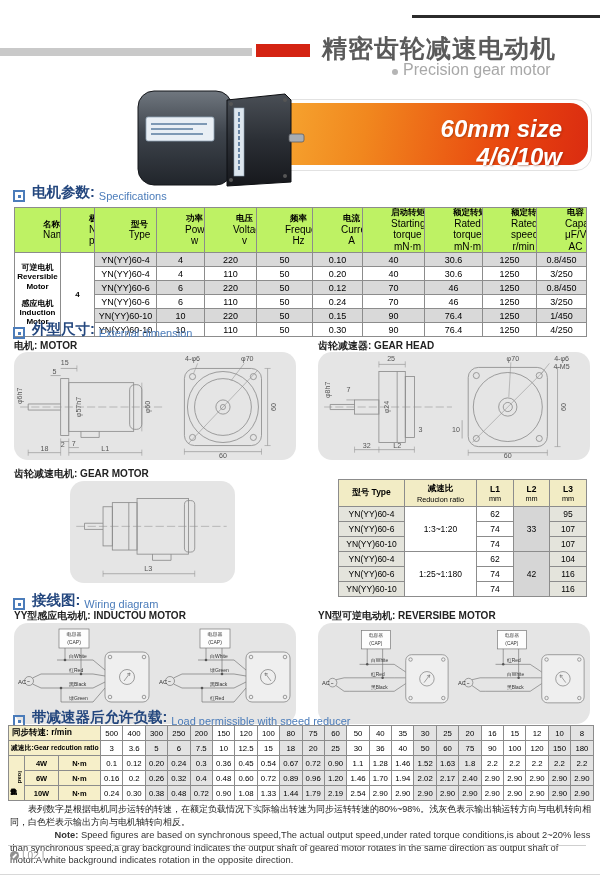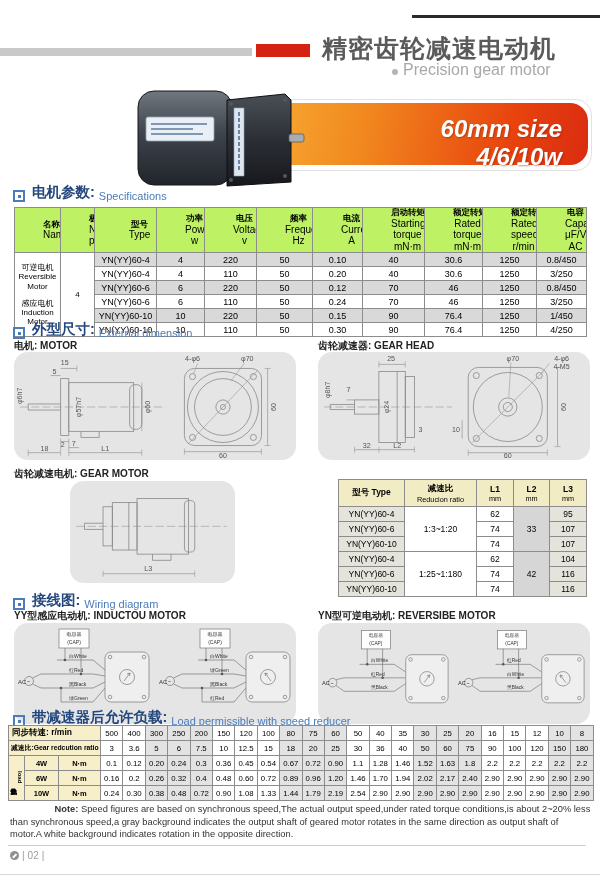--- a/index.html
+++ b/index.html
@@ -34,21 +34,21 @@
   table{border-collapse:collapse;table-layout:fixed;}
   th,td{border:1px solid #8c8c8c;text-align:center;padding:0;overflow:hidden;white-space:nowrap;}
 
   
   .spec-table{position:absolute;top:207px;left:14px;width:572px;}
   .spec-table thead th{background:#bef264;font-weight:bold;height:26px;padding-left:28px;}
   .spec-table .hcn{display:block;font-size:8.5px;line-height:1.15;}
   .spec-table .hen{display:block;font-size:10px;line-height:1.15;font-weight:normal;white-space:normal;}
   .spec-table tbody td{font-size:9px;height:13px;}
   .spec-table tbody tr.shade td{background:#d9d9d9;}
-  .spec-table tbody th{background:#fff;font-weight:normal;font-size:8px;}
+  .spec-table tbody th{background:#fff;font-weight:bold;font-size:8px;}
   .name-cell .blk{display:block;line-height:1.15;white-space:normal;}
   .name-cell .sp{margin-top:8px;}
 
   
   .panel{position:absolute;background:#e5e5e5;border-radius:14px;}
 
   
   .dim-table{position:absolute;top:479px;left:338px;width:248px;border:1px solid #8f8f8f;padding-left:16px;}
   .dim-table th{background:#f2ecc5;height:26px;font-size:8.5px;}
   .dim-table .hen{display:block;font-size:7.3px;font-weight:normal;}
@@ -741,20 +741,21 @@
           <td>2.90</td>
           <td>2.90</td>
           <td>2.90</td>
           <td>2.90</td>
           <td>2.90</td>
         </tr>
   </tbody>
     </table>
 
   <div class="notes">
+    <p class="note-cn">表列数字是根据电机同步运转的转速，在额定负载情况下实际输出转速为同步运转转速的80%~98%。浅灰色表示输出轴运转方向与电机转向相同，白色栏表示输出方向与电机轴转向相反。</p>
     <p class="note-en"><b>Note:</b> <span>Speed figures are based on synchronous speed,The actual output speed,under rated torque conditions,is about 2~20% less than synchronous speed,a gray background indicates the output shaft of geared motor rotates in the same direction as output shaft of motor.A white background indicates rotation in the opposite direction.</span></p>
   </div>
 
   <div class="foot-rule"></div>
   <div class="footer">
     <span class="foot-icon"></span>
     <span>|</span>
     <span>02</span>
     <span>|</span>
   </div>

